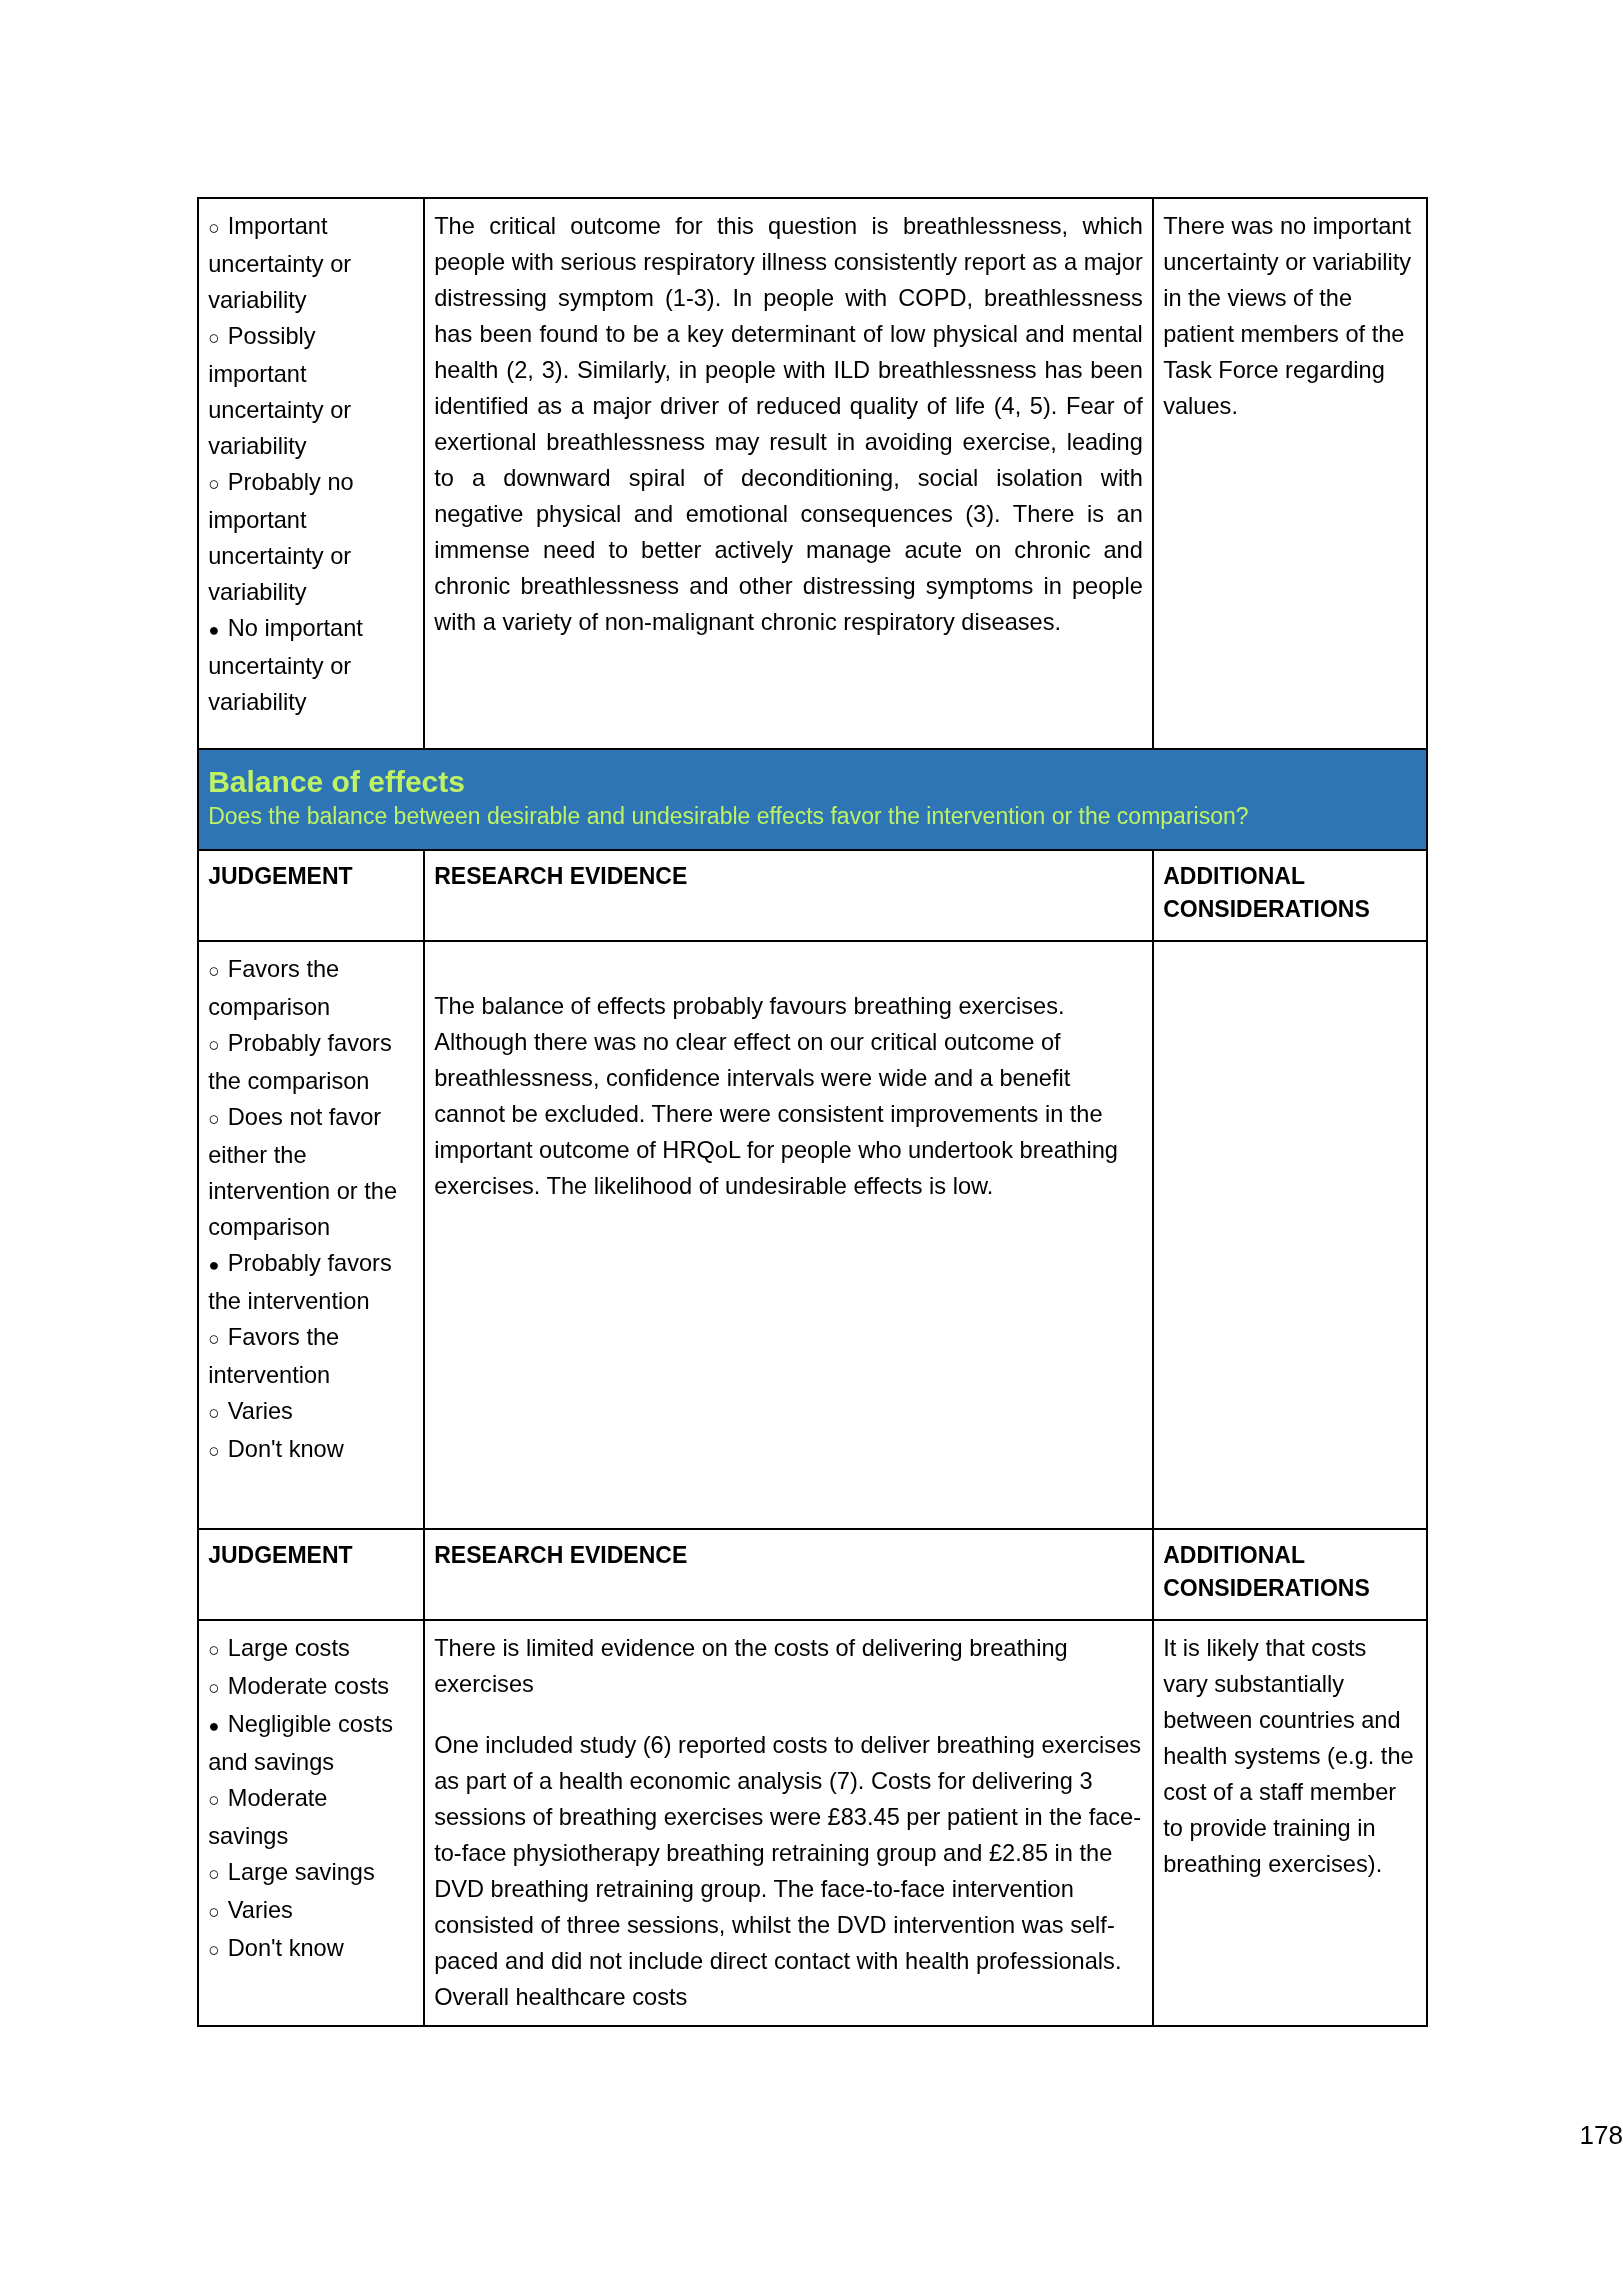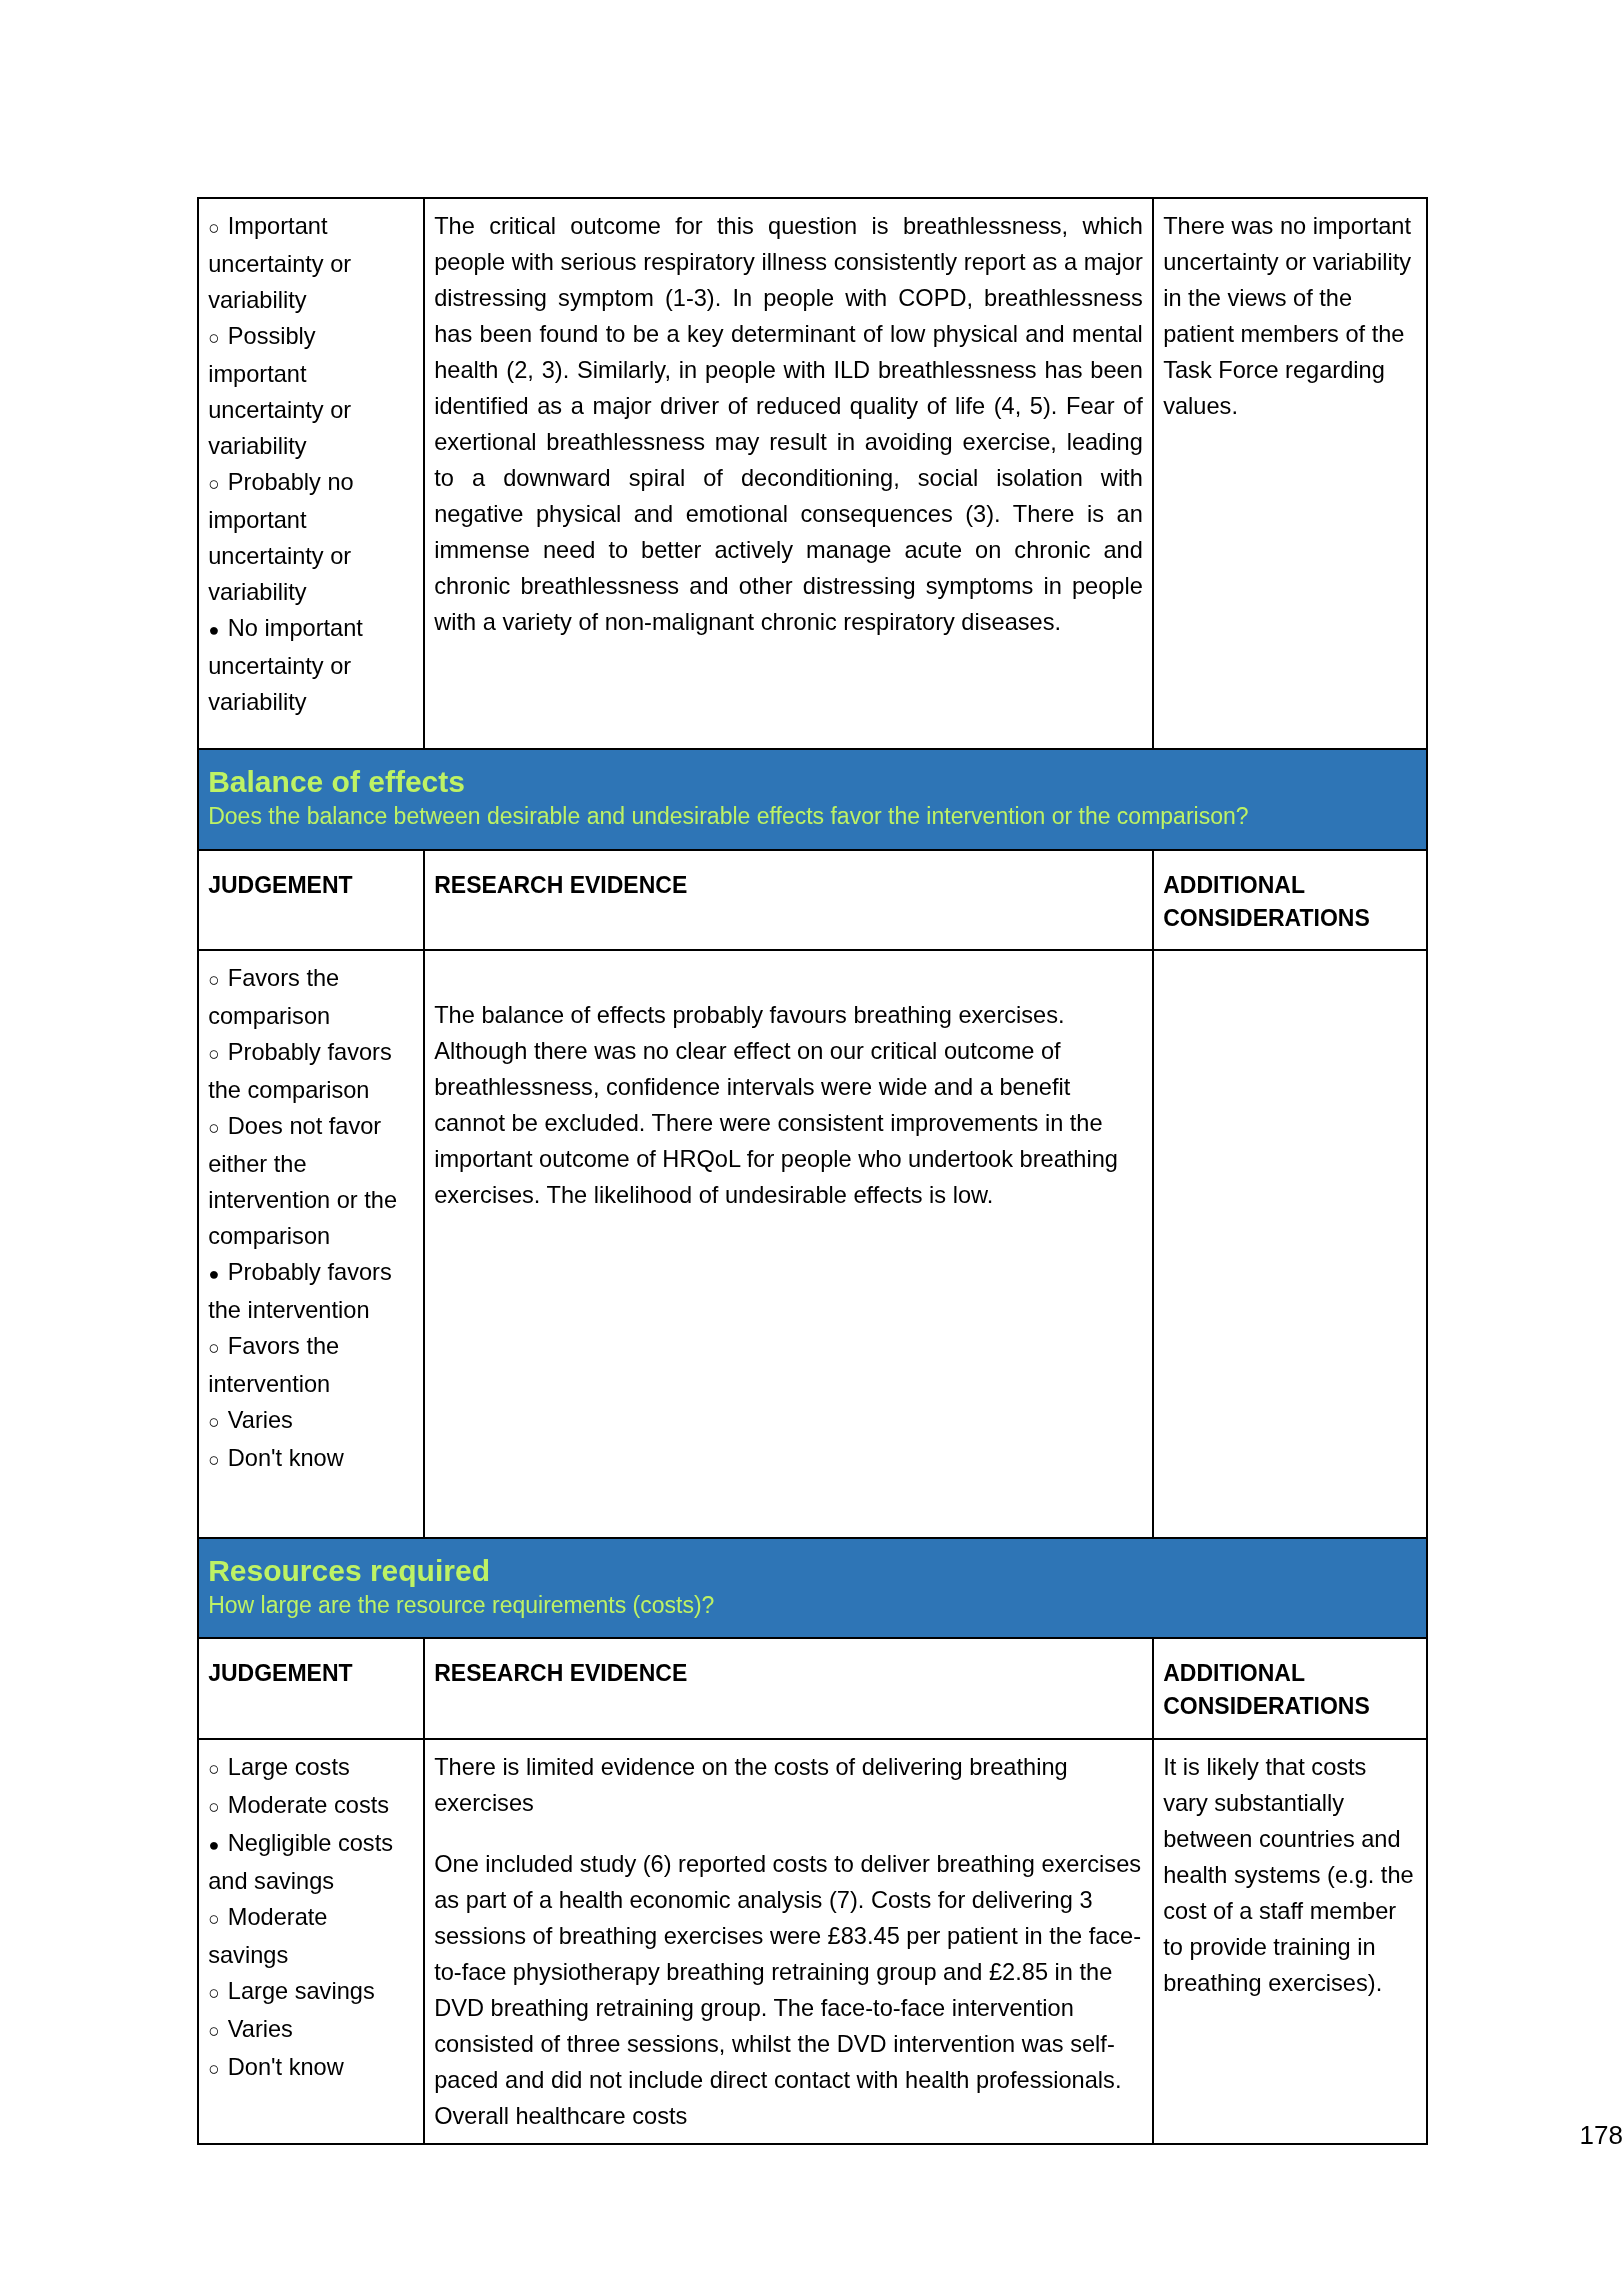--- a/index.html
+++ b/index.html
@@ -53,21 +53,21 @@
     .band-question {
       font-size: 23px;
       line-height: 31px;
       display: block;
     }
     .hdr td {
       font-weight: bold;
       font-size: 23px;
       line-height: 33px;
       height: 71px;
-      padding-top: 18px;
+      padding-top: 9px;
     }
     .opt {
       display: block;
       font-size: 23.6px;
       line-height: 36px;
     }
     .opt .mark {
       display: inline-block;
       width: 19.6px;
       font-size: 18.3px;
@@ -157,26 +157,20 @@
       </span>
     </td>
     <td class="pad-top-56">
       <span>The balance of effects probably favours breathing exercises. Although there was no clear effect on our critical outcome of breathlessness, confidence intervals were wide and a benefit cannot be excluded. There were consistent improvements in the important outcome of HRQoL for people who undertook breathing exercises. The likelihood of undesirable effects is low.</span>
     </td>
     <td>
       <span></span>
     </td>
   </tr>
 
-  <tr class="band">
-    <td colspan="3">
-      <span class="band-title">Resources required</span>
-      <span class="band-question">How large are the resource requirements (costs)?</span>
-    </td>
-  </tr>
   <tr class="hdr">
     <td>JUDGEMENT</td>
     <td>RESEARCH EVIDENCE</td>
     <td>ADDITIONAL CONSIDERATIONS</td>
   </tr>
   <tr class="row-content-3">
     <td>
       <span class="opt">
         <span class="mark">○</span><span>Large costs</span>
       </span>

